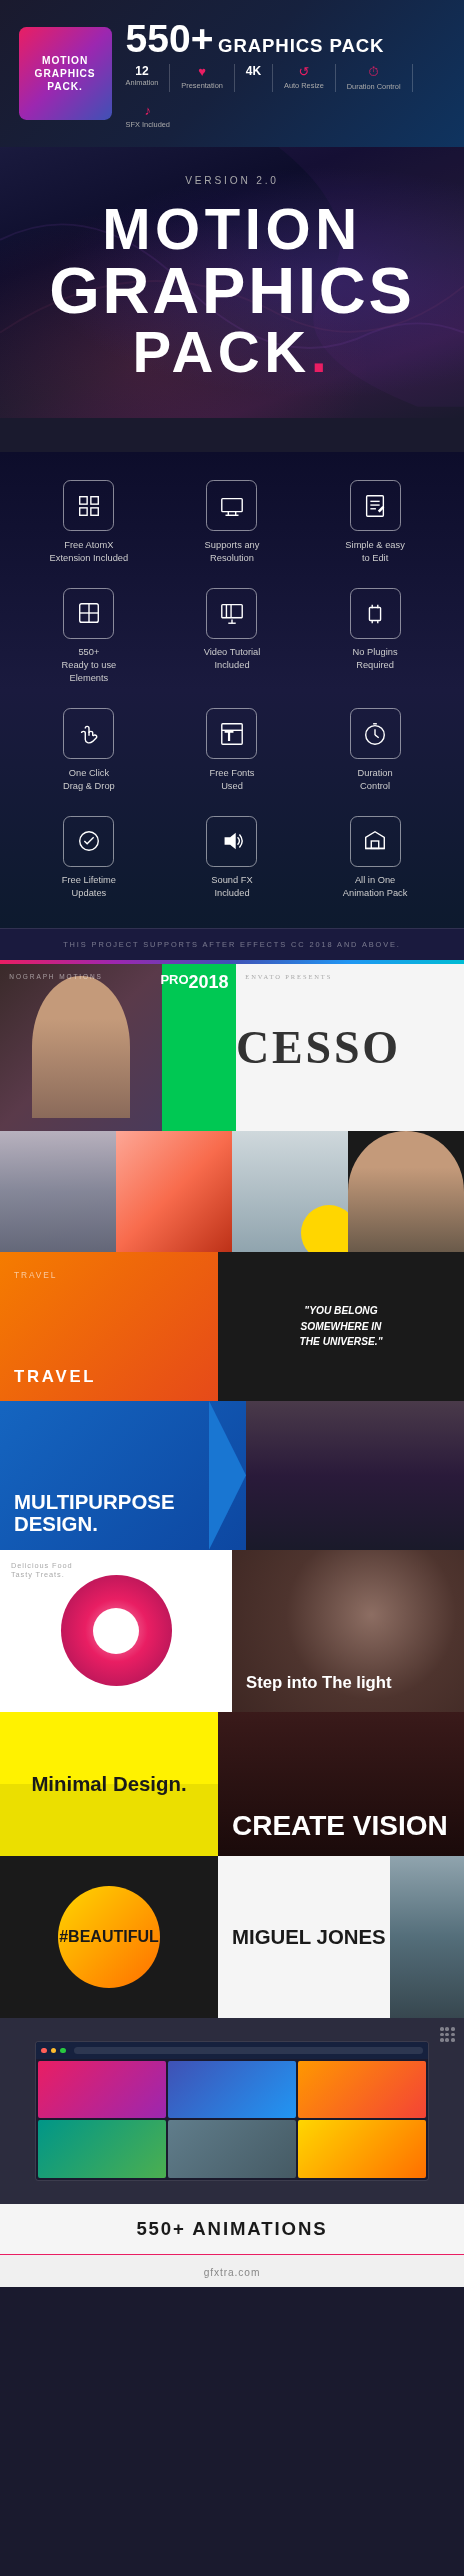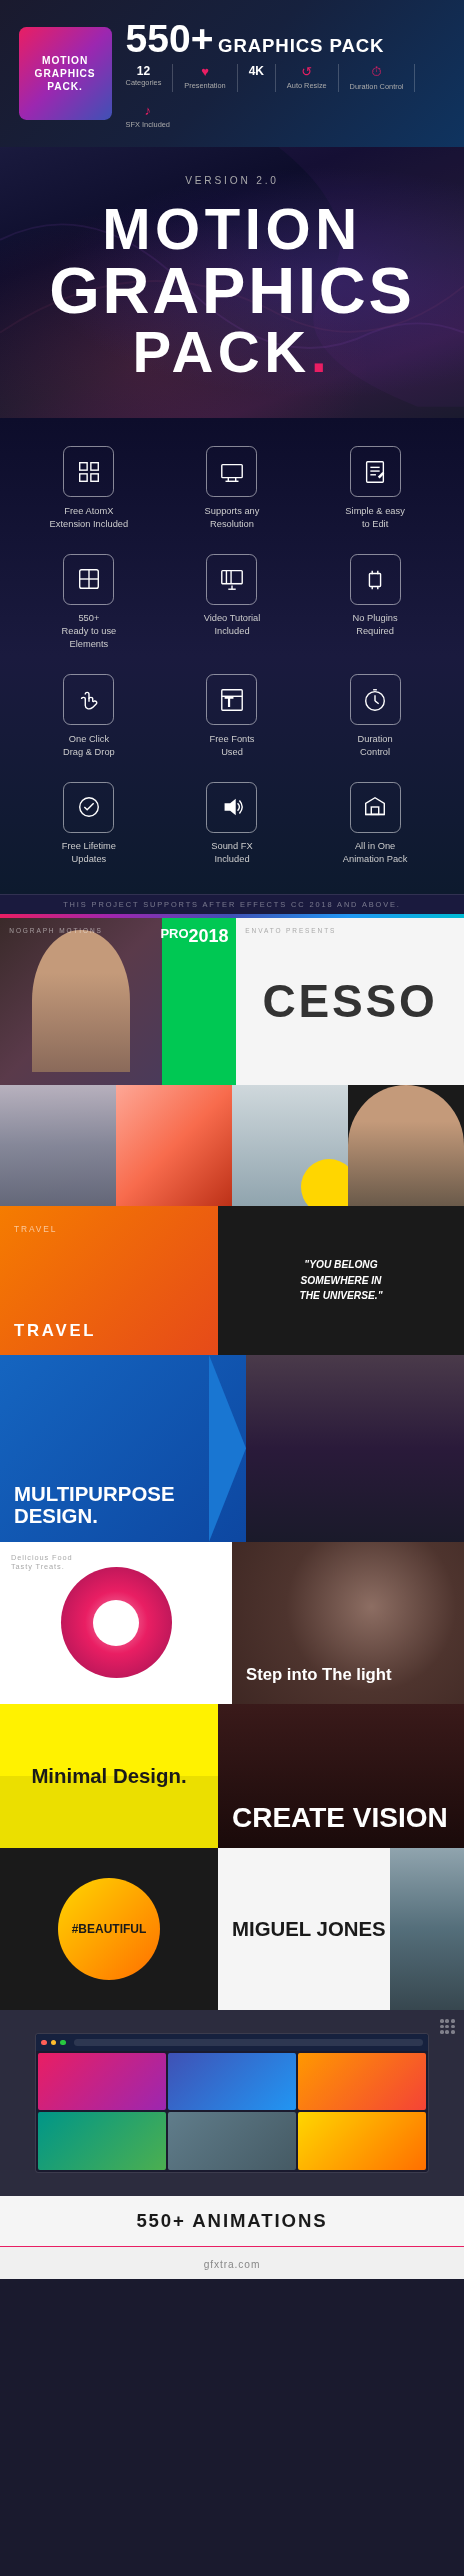--- a/index.html
+++ b/index.html
@@ -148,20 +148,21 @@
       text-transform: uppercase;
     }
     .hero-dot {
       color: #e91e63;
     }
 
     
     .features-section {
       background: linear-gradient(180deg, #0d0d2b 0%, #1a1a3e 50%, #0d1a2e 100%);
       padding: 28px 22px;
+      margin-top: 34px;
     }
     .features-grid {
       display: grid;
       grid-template-columns: repeat(3, 1fr);
       gap: 23px 9.3px;
     }
     .feature-item {
       display: flex;
       flex-direction: column;
       align-items: center;
@@ -181,21 +182,21 @@
     }
     .feature-label {
       font-size: 9.3px;
       color: #ccc;
       line-height: 1.4;
     }
 
     
     .project-note {
       background: #1a1a3e;
-      padding: 5px;
+      padding: 11px;
       text-align: center;
       color: rgba(255,255,255,0.4);
       font-size: 7.4px;
       letter-spacing: 1.9px;
       text-transform: uppercase;
       border-top: 0.9px solid rgba(255,255,255,0.1);
     }
 
     
     .preview-container {
@@ -248,22 +249,23 @@
       font-size: 18px;
       font-weight: 900;
       color: white;
       line-height: 1;
     }
     .preview-1-right {
       flex: 1;
       background: #f5f5f5;
       display: flex;
       align-items: center;
-      justify-content: center;
-      position: relative;
+      justify-content: flex-start;
+      position: relative;
+      font-family: Liberation Serif, serif;
     }
     .preview-1-brand2 {
       position: absolute;
       top: 9.3px;
       left: 9.3px;
       font-size: 6.5px;
       color: #aaa;
       letter-spacing: 1.9px;
     }
 
@@ -339,21 +341,21 @@
       font-weight: bold;
       color: white;
       font-style: italic;
       text-align: center;
       line-height: 1.5;
     }
 
     
     .preview-4 {
       display: flex;
-      height: 187px;
+      height: 149px;
     }
     .preview-4-left {
       flex: 1;
       background: #1565c0;
       display: flex;
       flex-direction: column;
       justify-content: flex-end;
       padding: 14px;
       position: relative;
       overflow: hidden;
@@ -497,21 +499,21 @@
     .beautiful-circle {
       width: 102px;
       height: 102px;
       border-radius: 50%;
       background: linear-gradient(135deg, #ffd600, #ff6f00);
       display: flex;
       align-items: center;
       justify-content: center;
     }
     .beautiful-tag {
-      font-size: 12px;
+      font-size: 16px;
       font-weight: 900;
       color: #1a1a1a;
       text-align: right;
     }
     .preview-7-right {
       flex: 1;
       background: #f5f5f5;
       display: flex;
       flex-direction: column;
       justify-content: center;
@@ -655,21 +657,21 @@
   <div class="banner-right">
     <div style="display:flex; align-items:baseline; gap:4.6px;">
       <span class="big-number">550+</span>
       <div>
         <div class="graphics-pack-title">GRAPHICS PACK</div>
       </div>
     </div>
     <div class="banner-stats">
       <div class="stat-item">
         <span class="stat-number">12</span>
-        <span class="stat-label">Categories</span>
+        <span class="stat-label">Animation</span>
       </div>
       <div class="stat-divider"></div>
       <div class="stat-item">
         <span class="stat-icon">♥</span>
         <span class="stat-label">Presentation</span>
       </div>
       <div class="stat-divider"></div>
       <div class="stat-item">
         <span class="stat-number">4K</span>
       </div>

